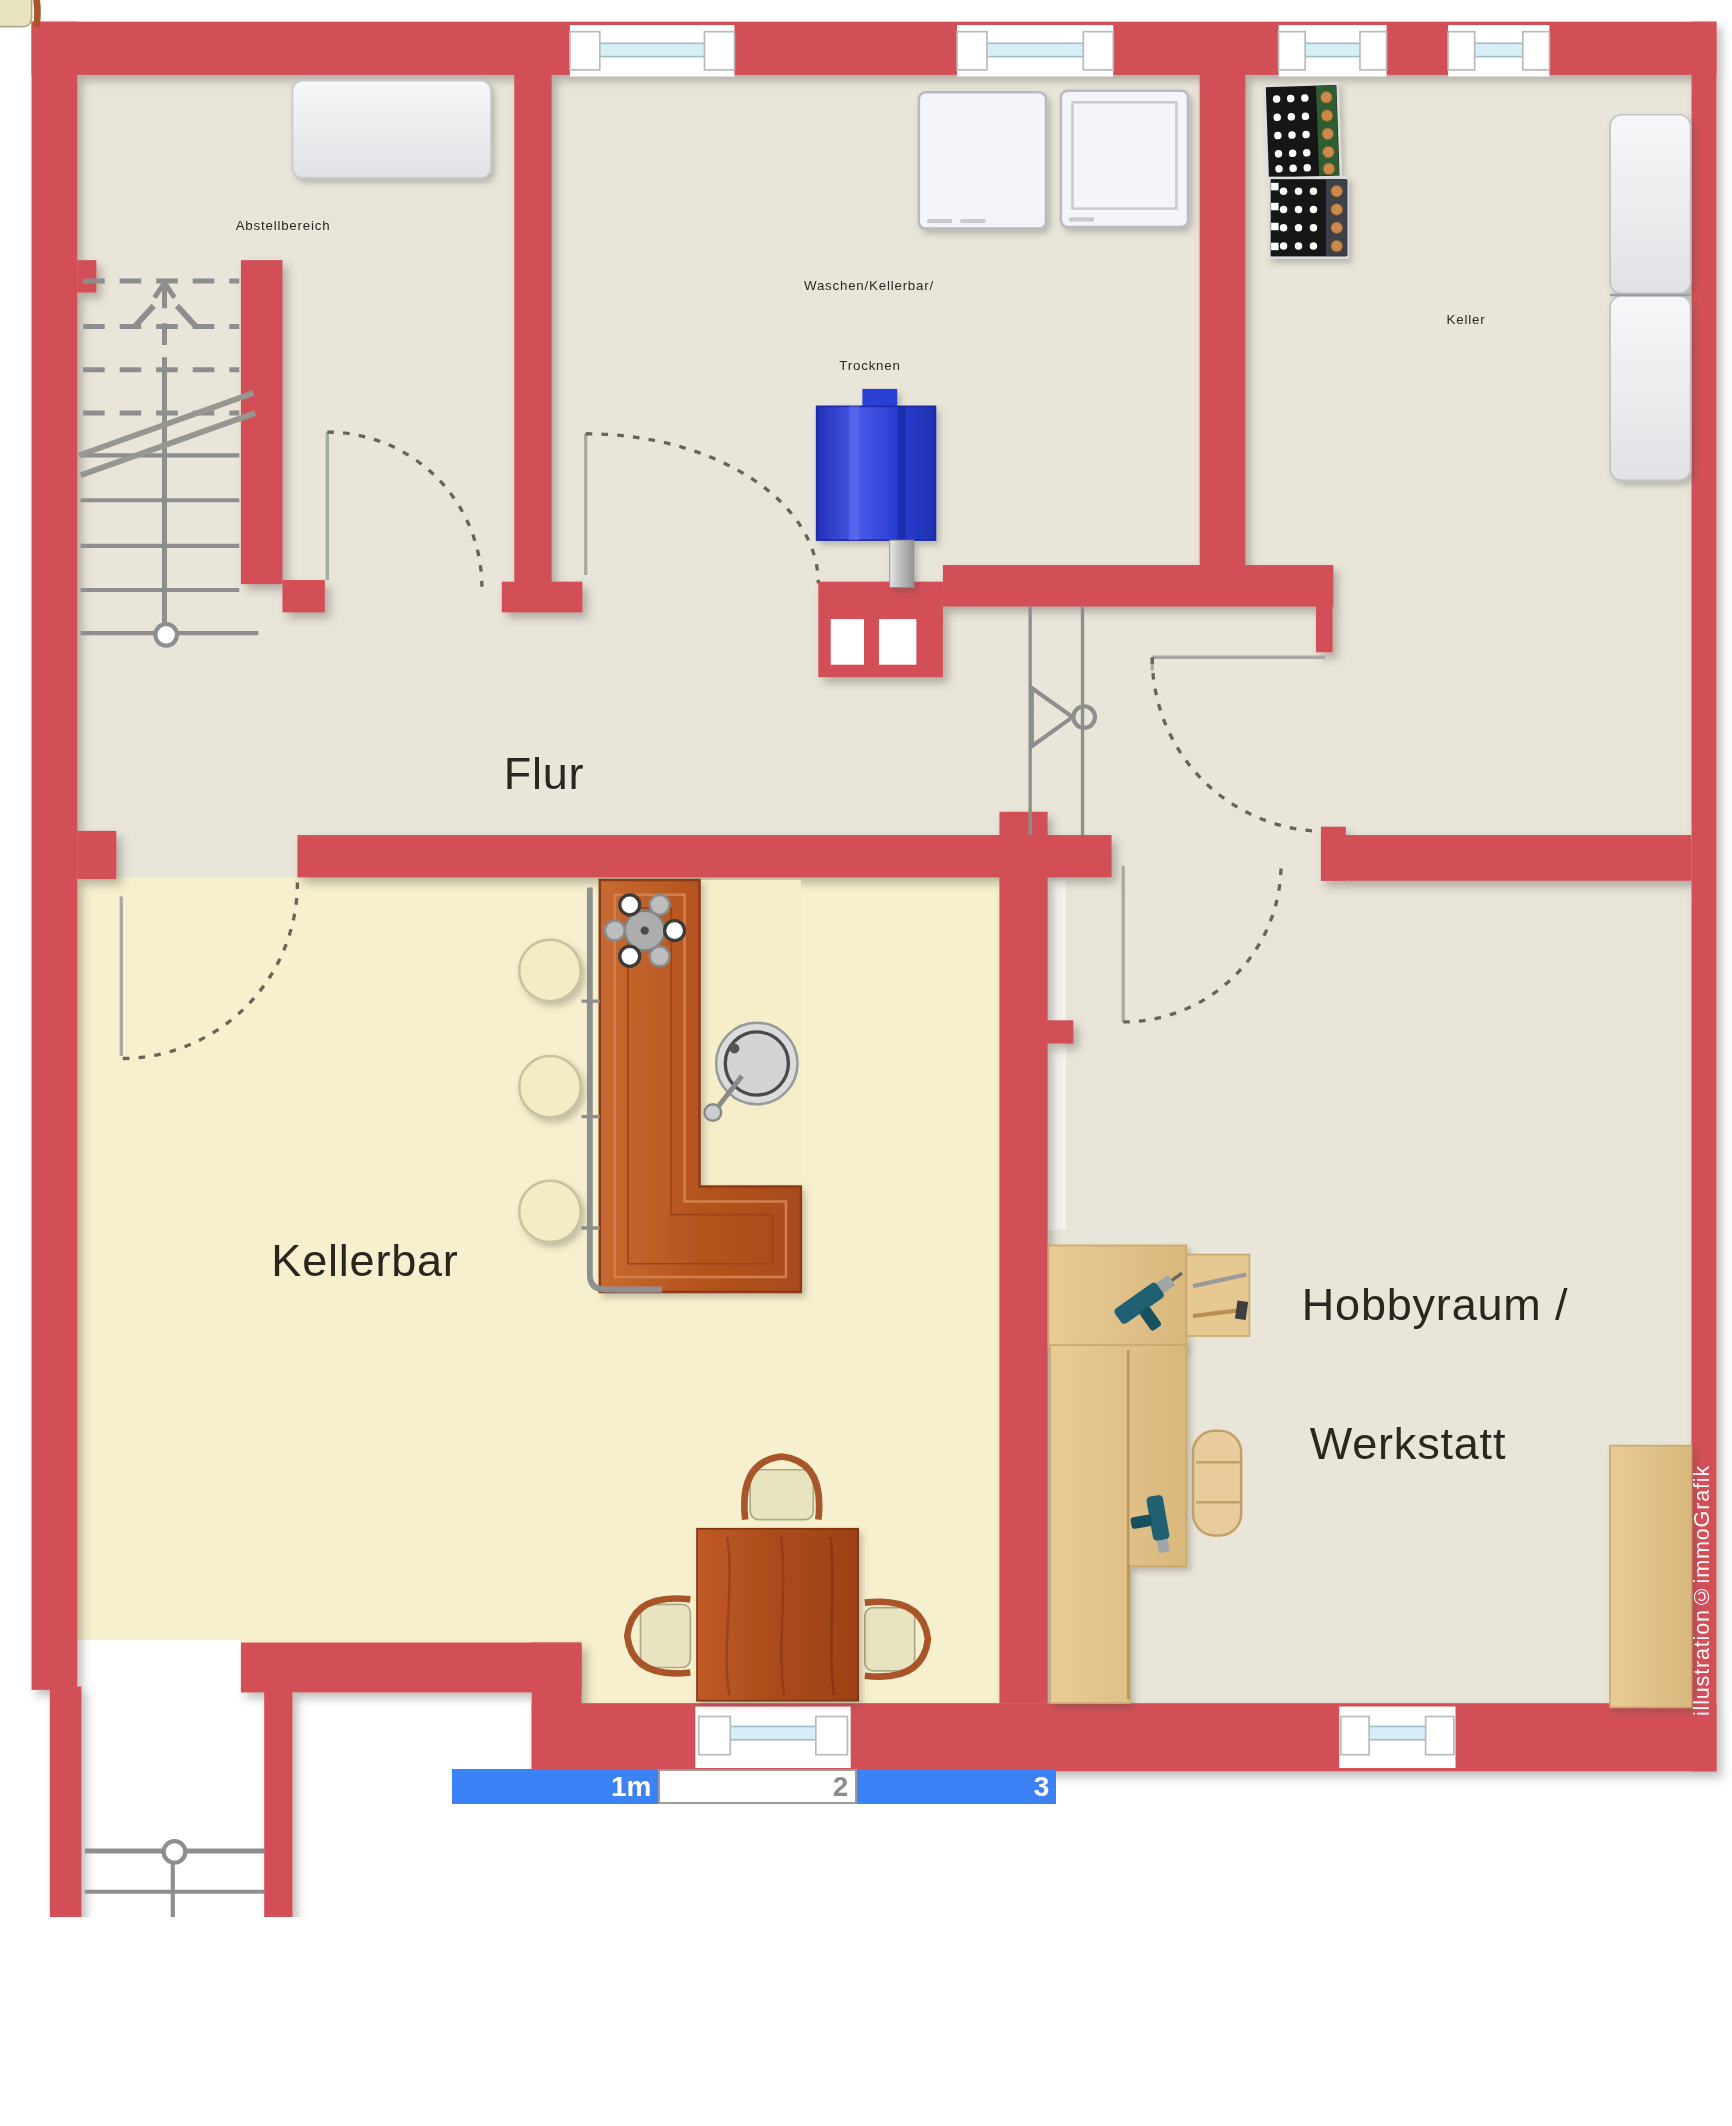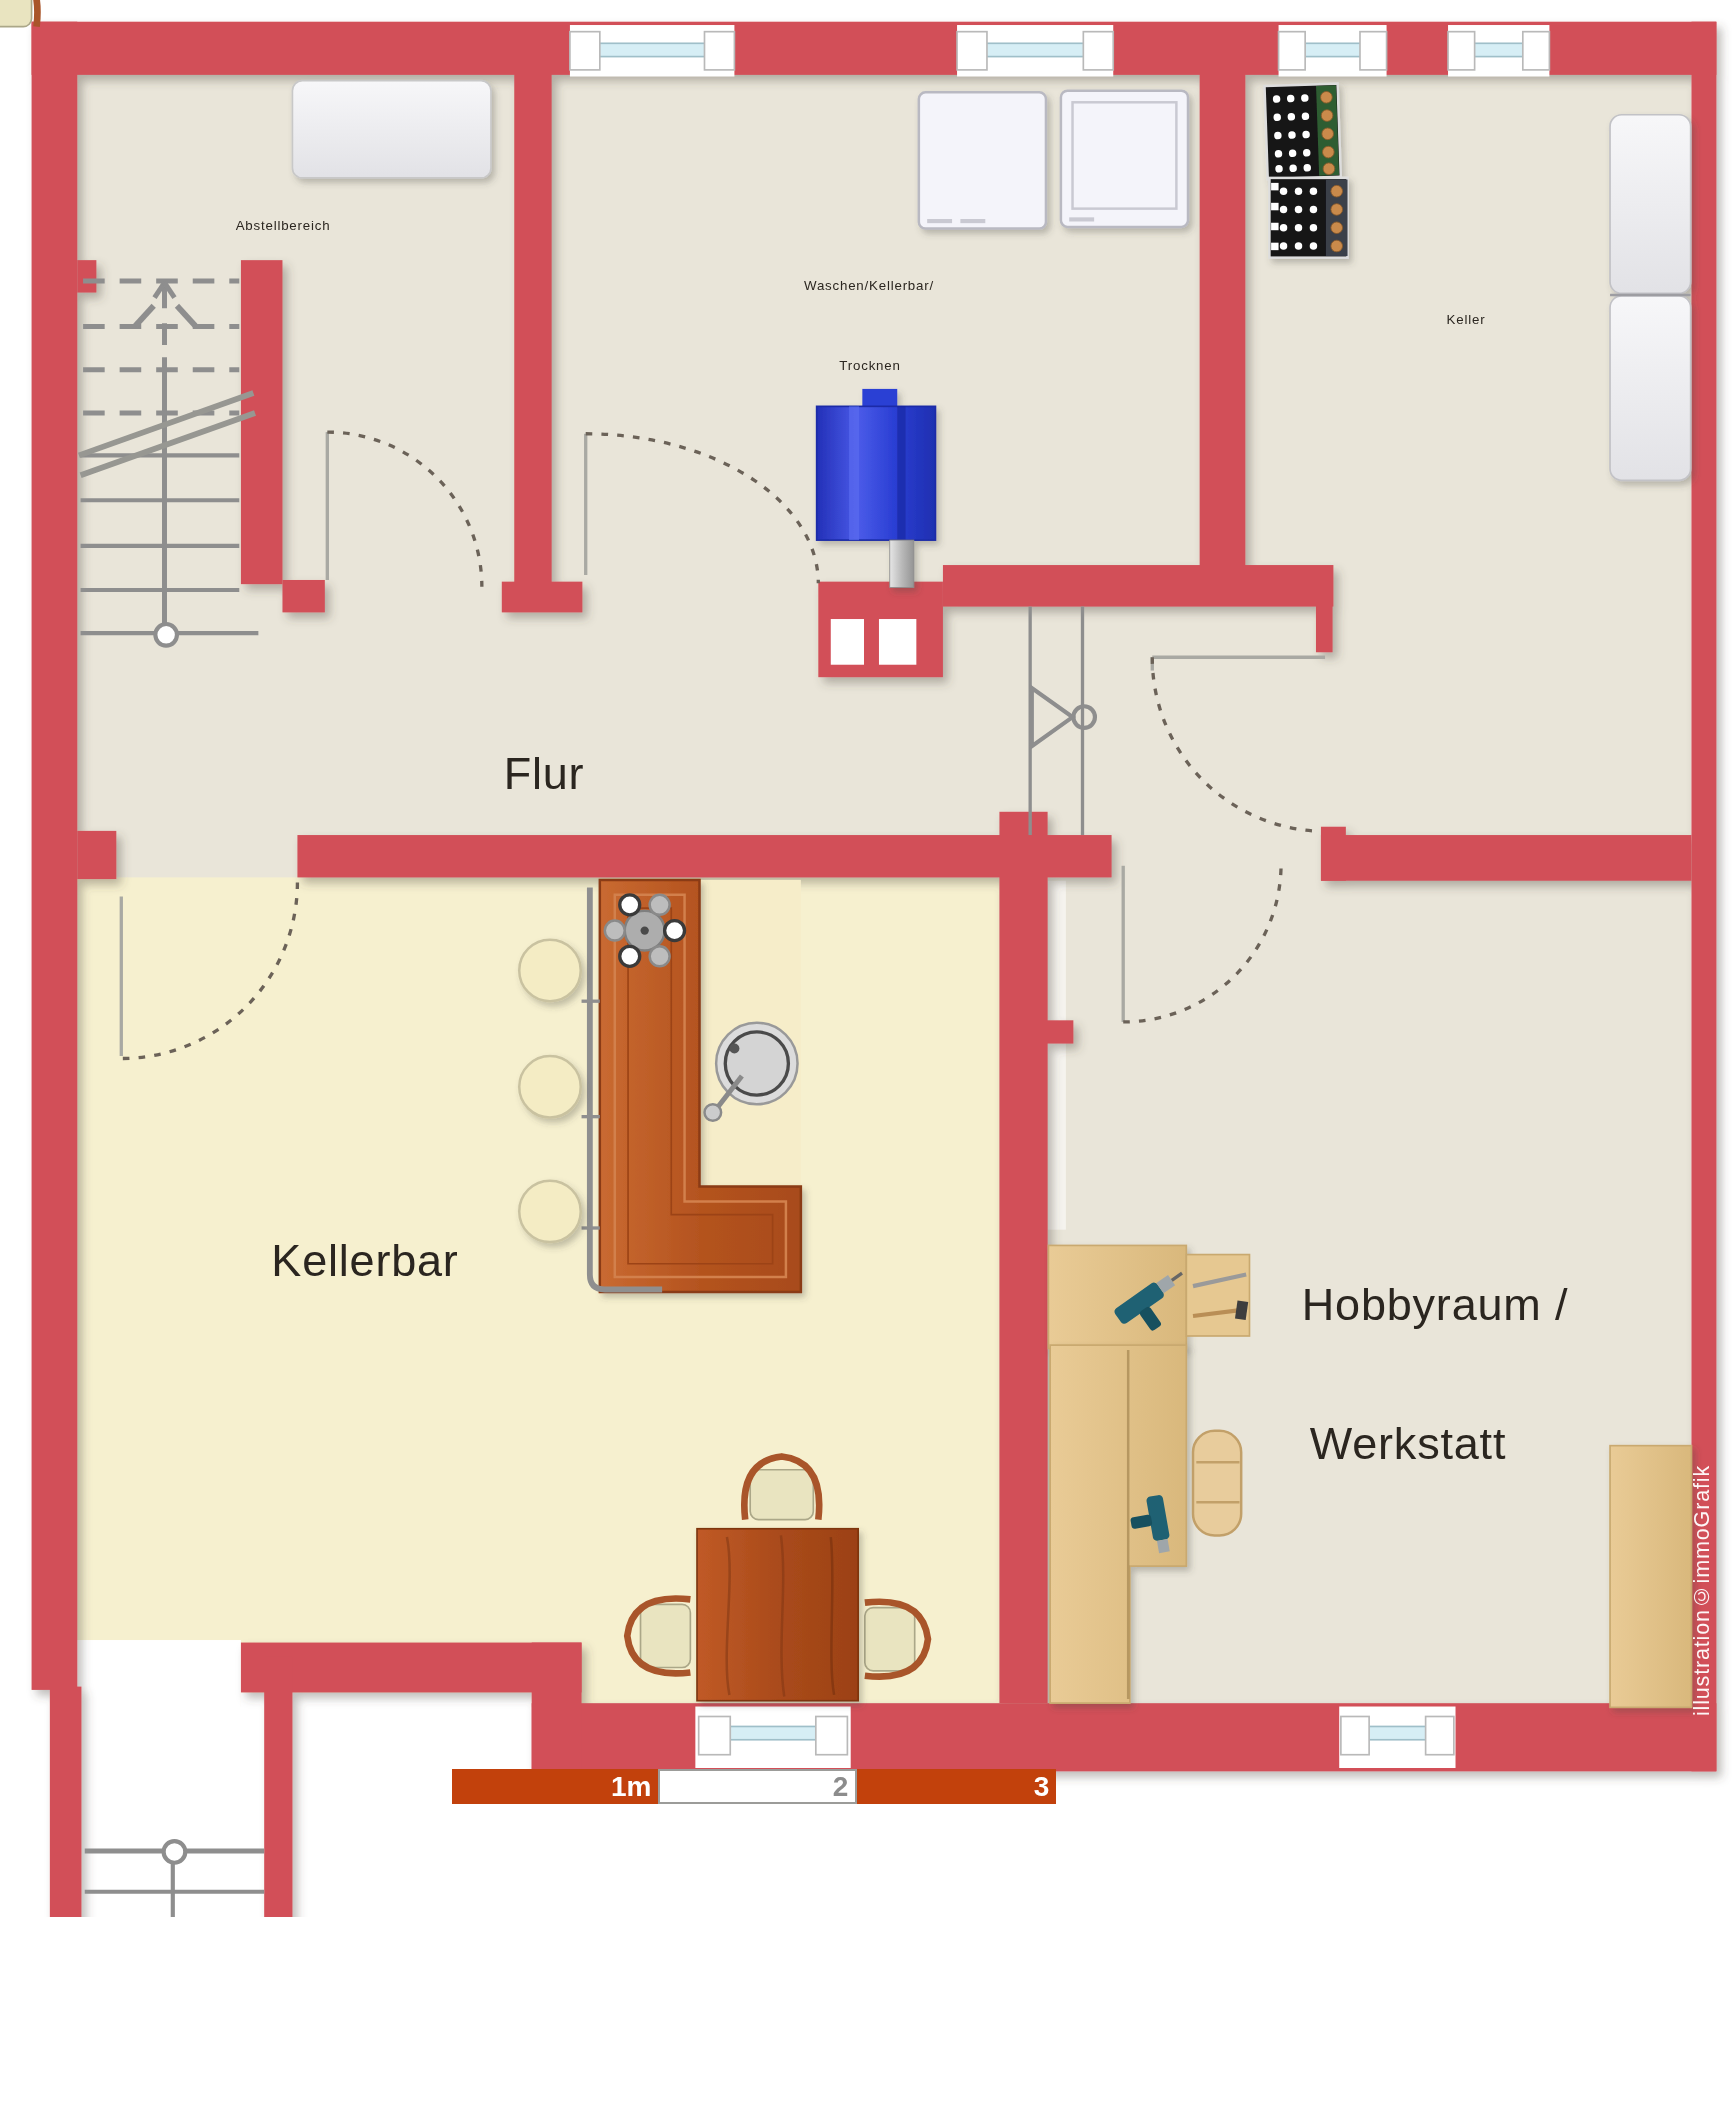--- a/index.html
+++ b/index.html
@@ -5,21 +5,21 @@
   html,body{margin:0;padding:0;background:#ffffff;}
   #stage{position:relative;width:1733px;height:1917px;background:#ffffff;overflow:hidden;
          font-family:"Liberation Sans", sans-serif;}
   #plan-svg{position:absolute;left:0;top:0;}
   .room-label{position:absolute;transform:translate(-50%,-50%);color:#2b2620;
 onts              font-size:48px;letter-spacing:0.8px;white-space:nowrap;font-family:"Liberation Sans",sans-serif;}
   .room-label.small{font-size:45px;}
   #scalebar{position:absolute;left:452px;top:1769px;width:605px;height:35px;display:flex;}
   #scalebar .seg{height:100%;box-sizing:border-box;display:flex;align-items:center;
                  justify-content:flex-end;font-size:28px;font-weight:bold;padding-right:6.6px;}
-  #scalebar .g{background:#c2410c;color:#ffffff;}
+  #scalebar .g{background:#3b82f6;color:#ffffff;}
   #scalebar .w{background:#ffffff;border:2.5px solid #9c9c99;color:#8c8c8c;}
   #watermark{position:absolute;left:1689px;top:1412px;width:28px;height:357px;
              writing-mode:vertical-rl;transform:rotate(180deg);color:rgba(255,255,255,.95);
              font-size:21.6px;letter-spacing:0.8px;text-align:center;}
 </style>
 </head>
 <body>
 
 <div id="stage">
 <svg id="plan-svg" width="1733" height="2127" viewBox="0 0 2086 2560">

